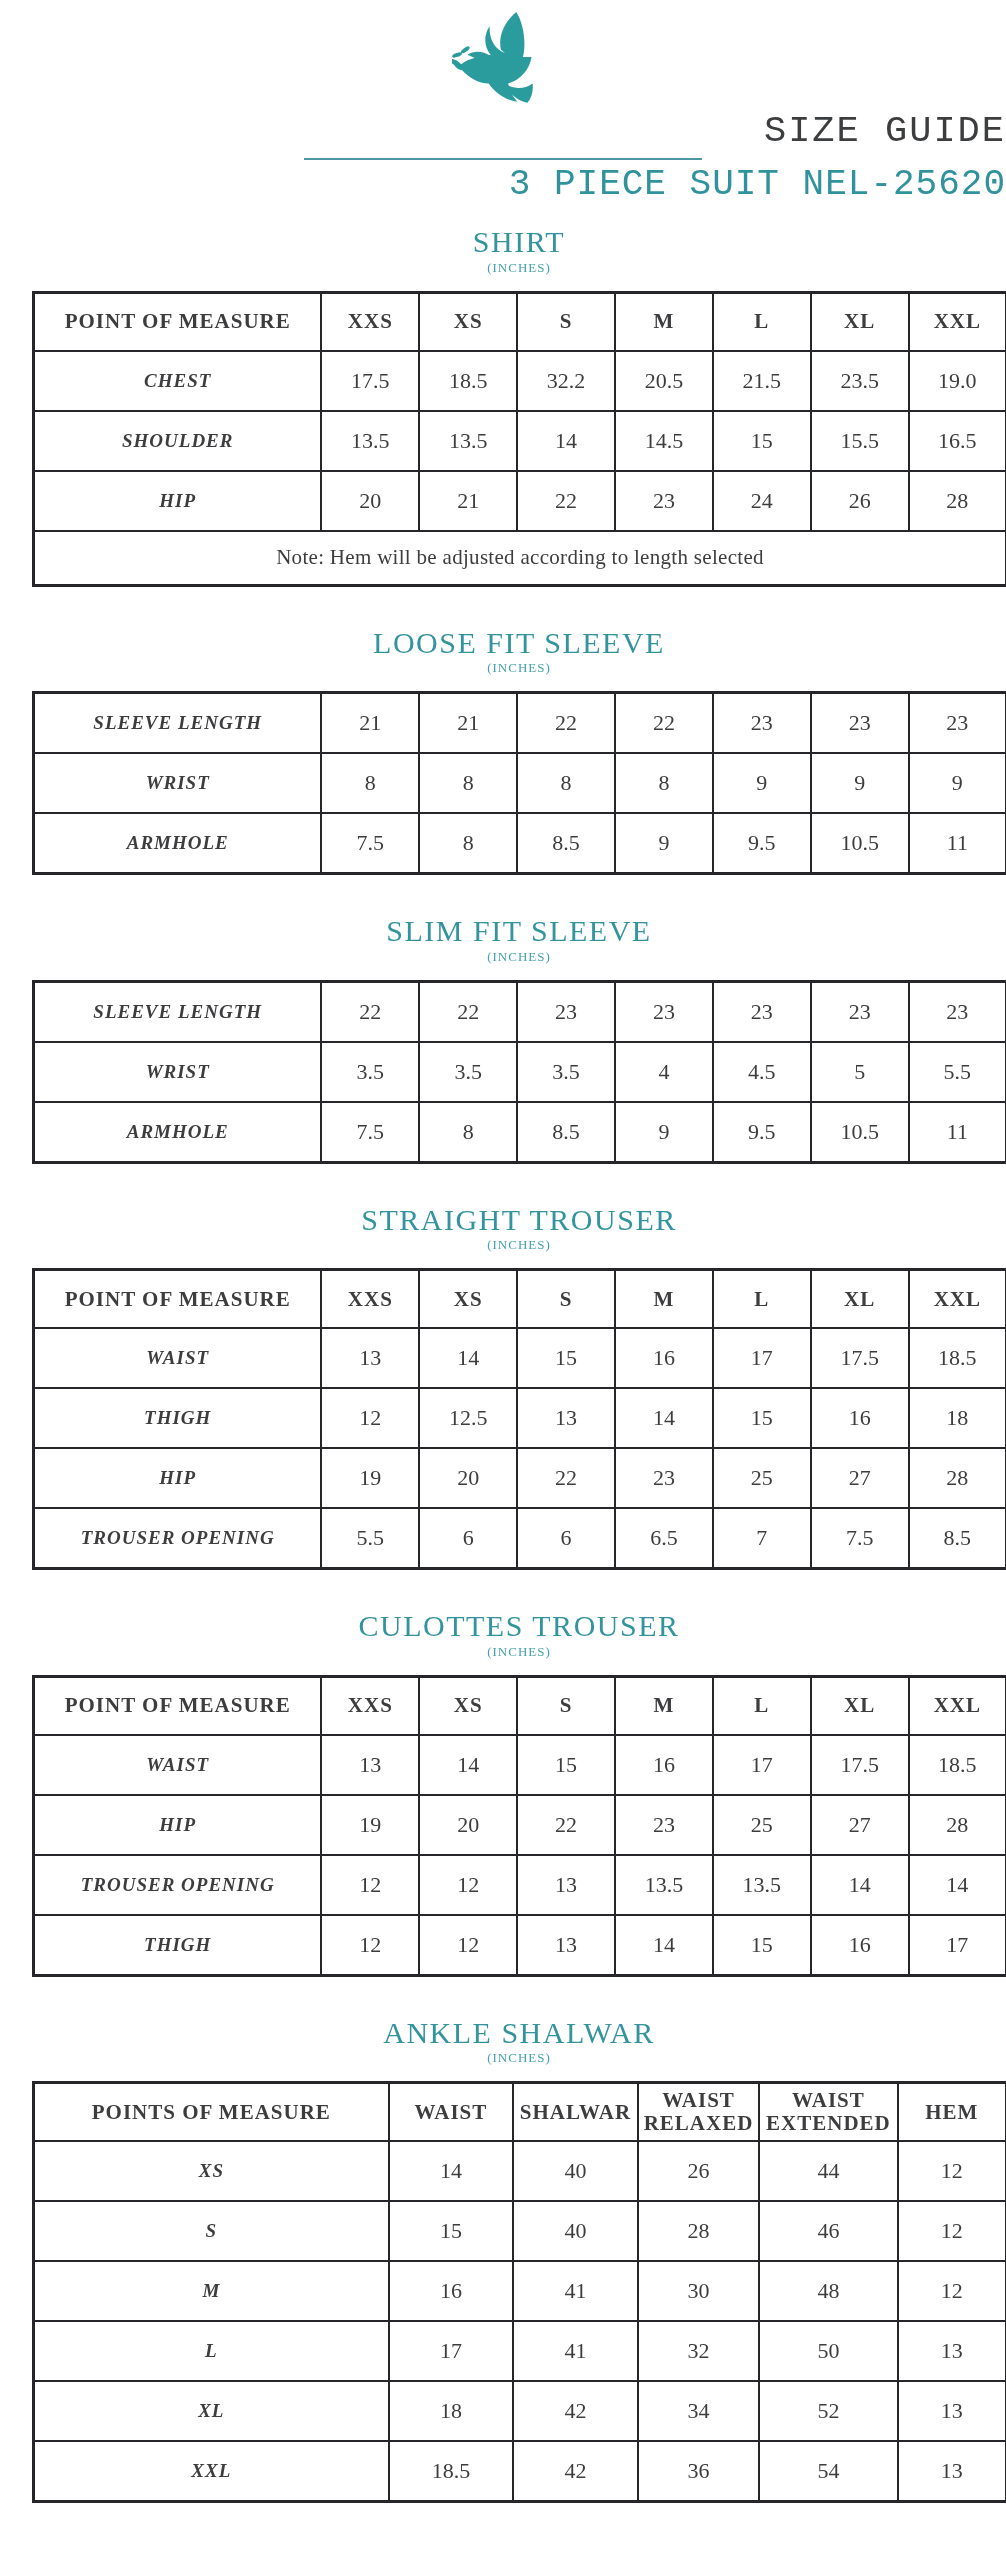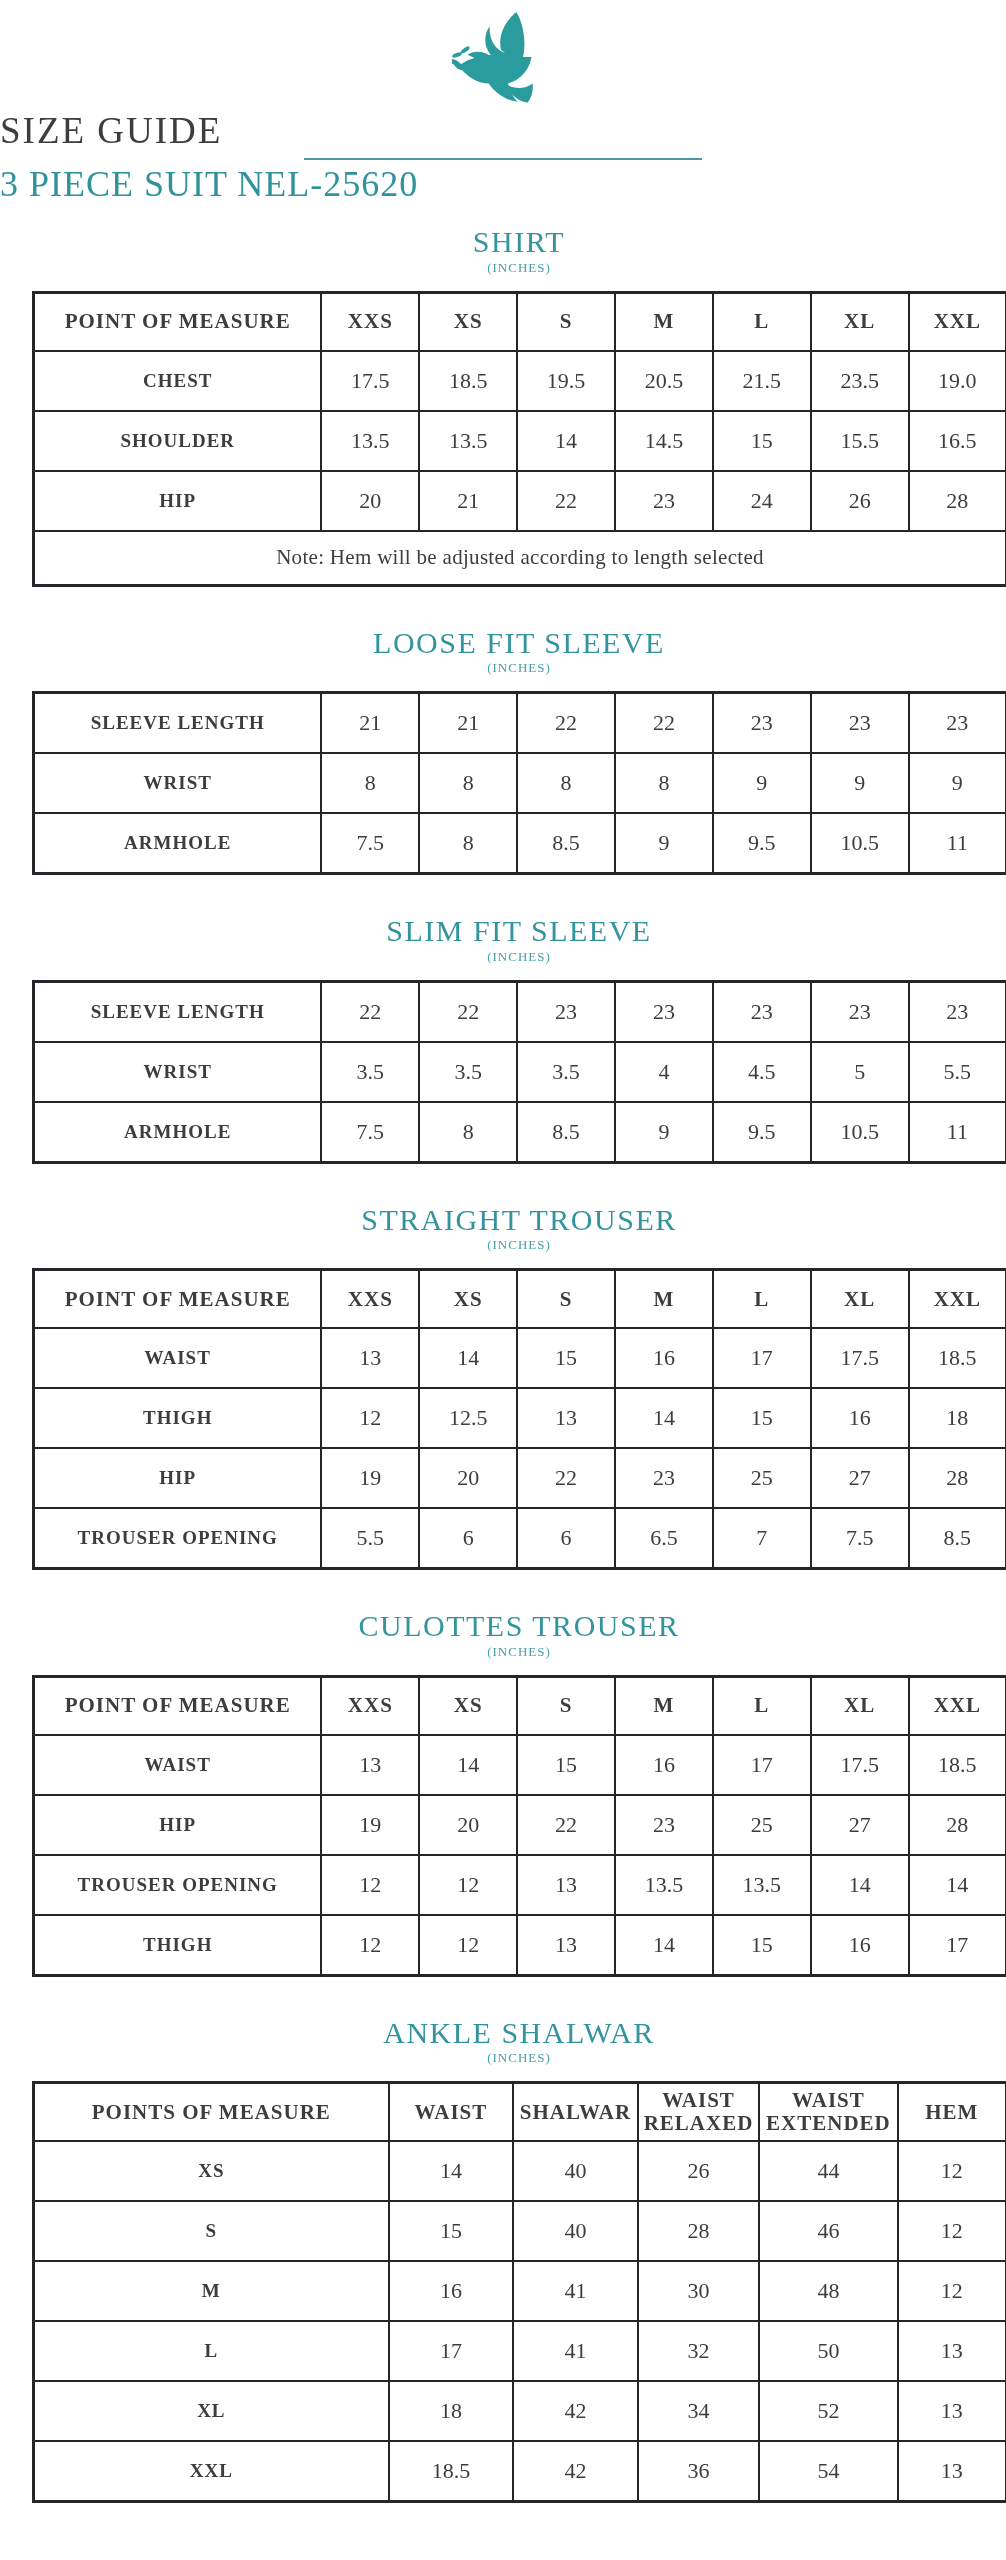--- a/index.html
+++ b/index.html
@@ -7,21 +7,21 @@
     padding: 0;
     background: #ffffff;
     width: 1006px;
     font-family: "Liberation Serif", "DejaVu Serif", serif;
   }
   .page {
     width: 1006px;
     padding: 8px 0 14px 0;
     background: #ffffff;
   }
-  header { text-align: left; }
+  header { text-align: right; font-family: Liberation Mono, monospace; }
   .logo-wrap { height: 100px; display: flex; justify-content: center; align-items: flex-start; padding-top: 4px; }
   .brand-title {
     font-size: 37px;
     font-weight: normal;
     color: #3b3d3f;
     letter-spacing: 2px;
     margin: 0;
     line-height: 1.05;
   }
   .title-underline {
@@ -73,20 +73,21 @@
     font-weight: bold;
     letter-spacing: 1px;
     height: 56px;
     line-height: 1.1;
   }
   td.row-label {
     font-size: 19px;
     font-weight: bold;
     letter-spacing: 1px;
     height: 58px;
+    font-style: italic;
   }
   td.value-cell {
     font-size: 22px;
     font-weight: normal;
     height: 58px;
   }
   td.note-cell {
     font-size: 21px;
     font-weight: normal;
     height: 52px;
@@ -141,21 +142,21 @@
               <th class="col-head">L</th>
               <th class="col-head">XL</th>
               <th class="col-head">XXL</th>
             </tr>
           </thead>
           <tbody>
             <tr>
               <td class="row-label">CHEST</td>
               <td class="value-cell">17.5</td>
               <td class="value-cell">18.5</td>
-              <td class="value-cell">19.5</td>
+              <td class="value-cell">32.2</td>
               <td class="value-cell">20.5</td>
               <td class="value-cell">21.5</td>
               <td class="value-cell">23.5</td>
               <td class="value-cell">19.0</td>
             </tr>
             <tr>
               <td class="row-label">SHOULDER</td>
               <td class="value-cell">13.5</td>
               <td class="value-cell">13.5</td>
               <td class="value-cell">14</td>

